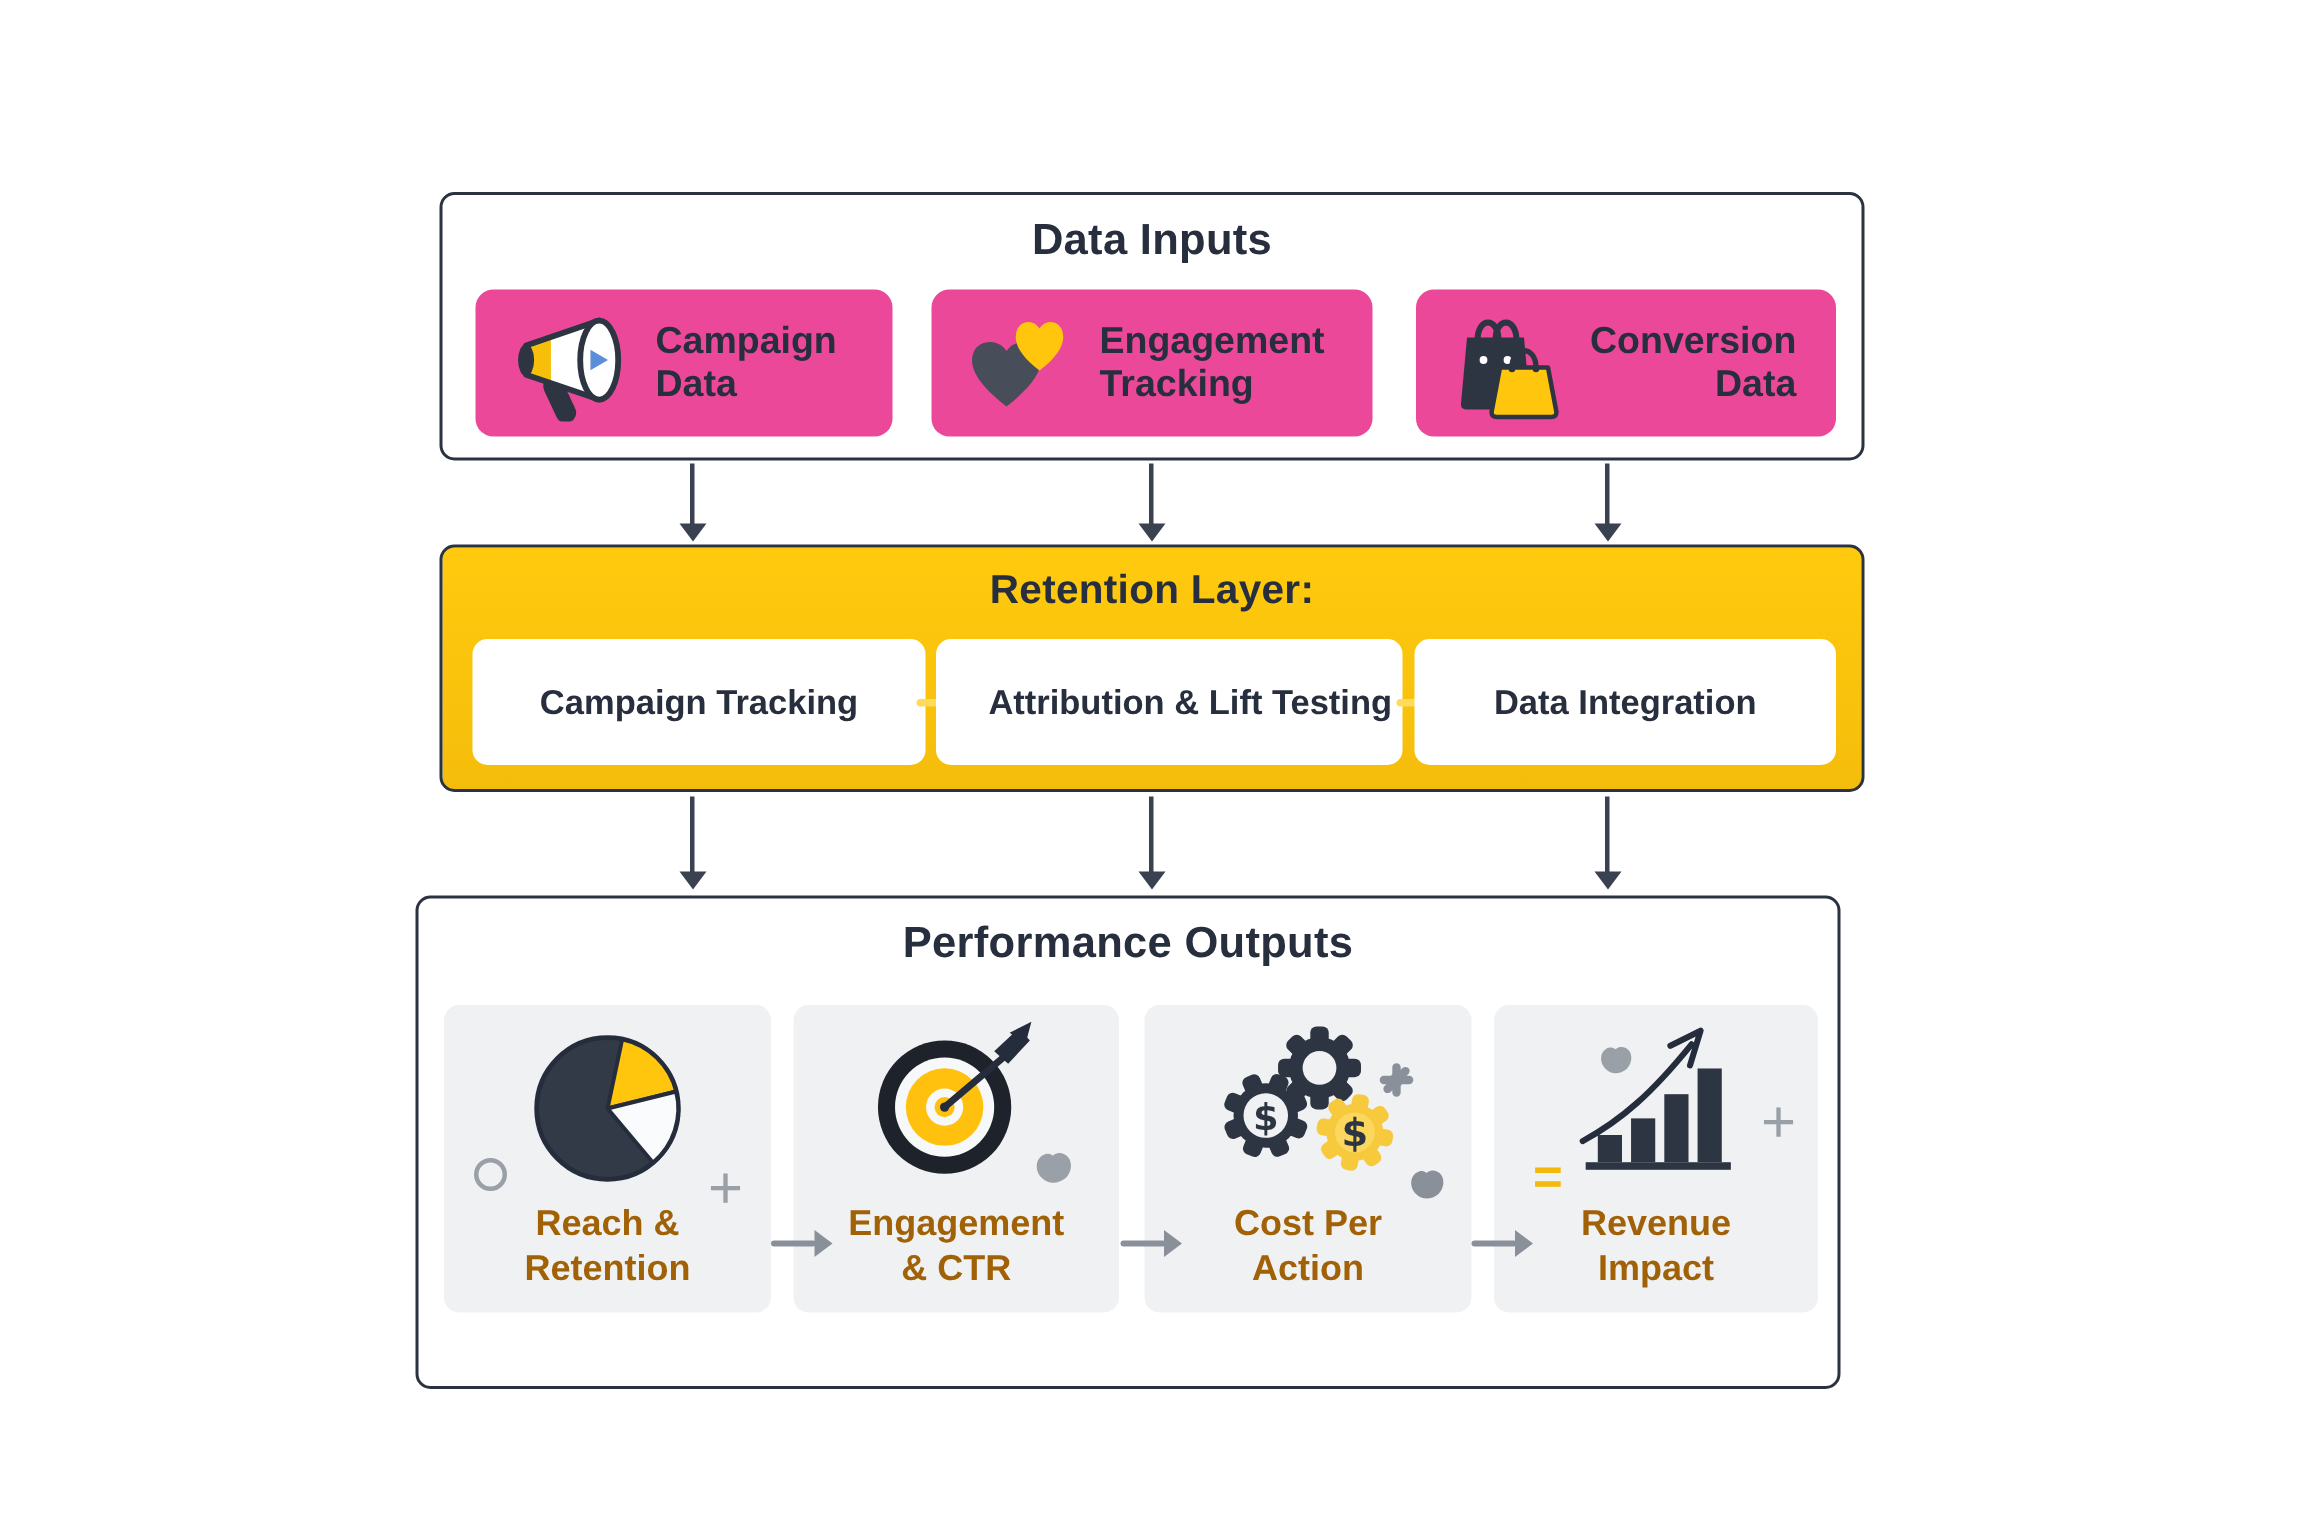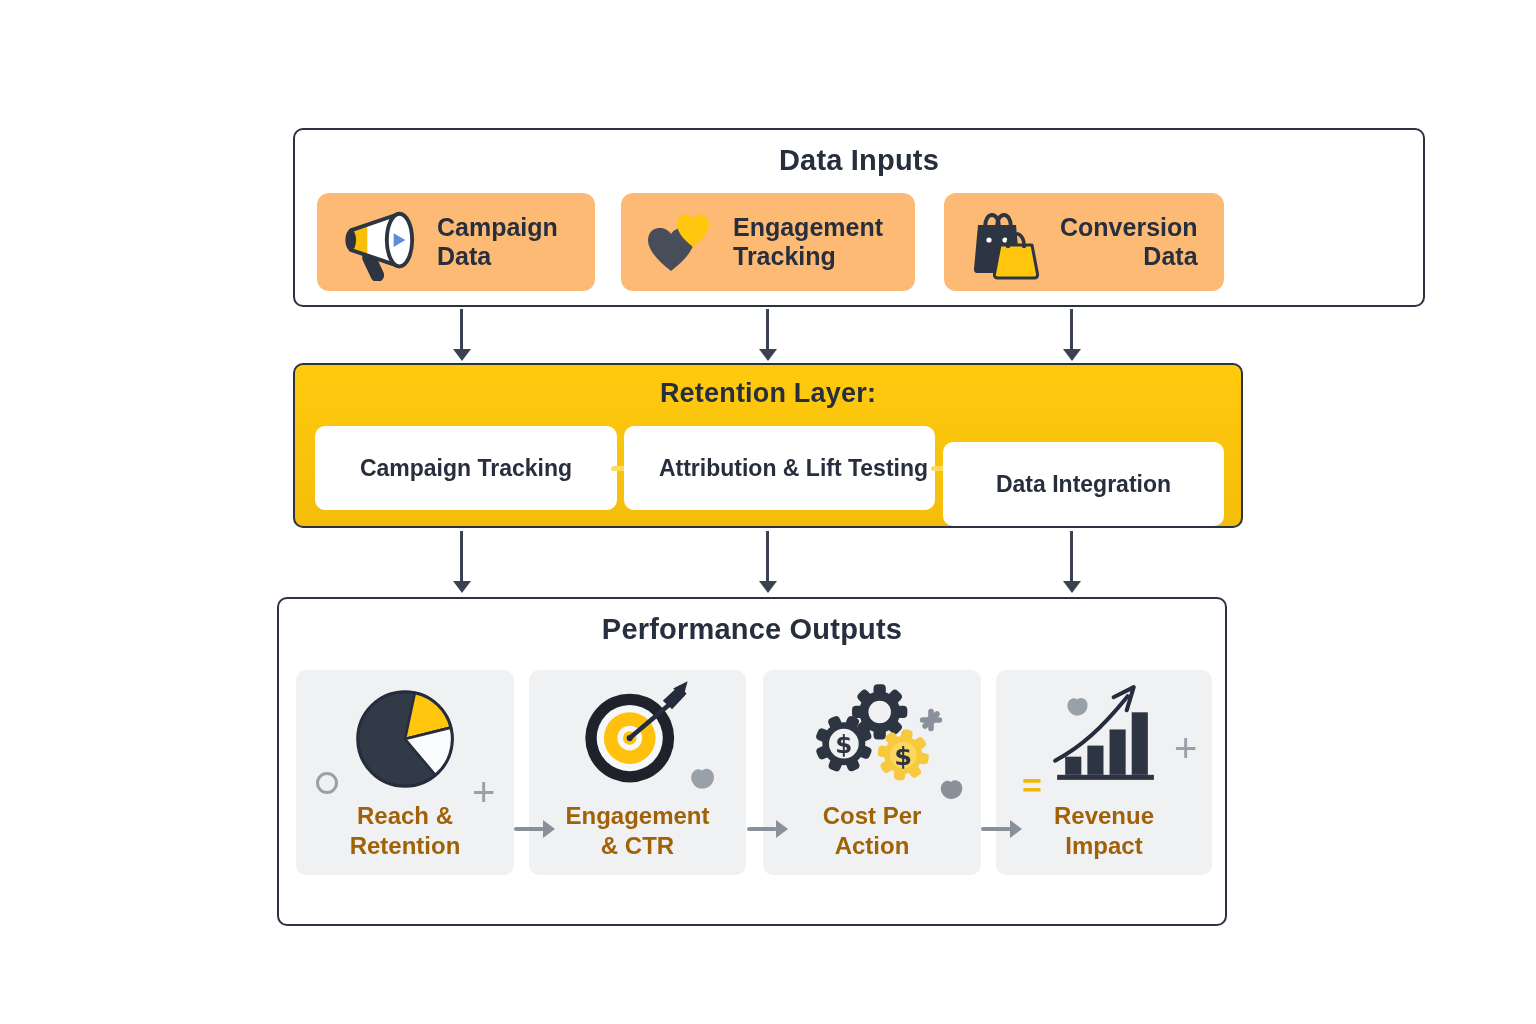--- a/index.html
+++ b/index.html
@@ -6,57 +6,57 @@
   body {
     width:1536px; height:1024px; position:relative; overflow:hidden;
     background:#ffffff;
     font-family:"Liberation Sans", sans-serif;
     color:#272E3D;
   }
   .box {
     position:absolute; box-sizing:border-box;
     background:#ffffff; border:2.5px solid #2B3240; border-radius:10px;
   }
-  #box-inputs    { left:293px; top:128px; width:1132px; height:179px; }
+  #box-inputs    { left:293px; top:128px; width:950px; height:179px; }
   #box-processing{ left:293px; top:363px; width:950px; height:165px;
                    background:linear-gradient(180deg,#FFCA0E 0%,#F5BD0B 100%); }
   #box-outputs   { left:277px; top:597px; width:950px; height:329px; }
 
   .section-title {
     position:absolute; left:0; right:0; top:14px; margin:0;
     text-align:center; font-size:29px; font-weight:700; color:#272E3D;
     letter-spacing:0.2px;
   }
   #box-processing .section-title { top:13px; font-size:27px; }
 
   
   .input-card {
     position:absolute; top:63px; height:98px; box-sizing:border-box;
-    background:#fdba74; border-radius:12px;
+    background:#ec4899; border-radius:12px;
     display:flex; align-items:center; gap:16px; padding-left:20px;
   }
   #input-card-1 { left:22px;  width:278px; }
   #input-card-2 { left:326px; width:294px; }
   #input-card-3 { left:649px; width:280px;text-align:right; }
   .input-label {
     font-size:25px; font-weight:700; line-height:1.18;
     white-space:pre-line; color:#272E3D;
   }
   .input-icon { flex:0 0 auto; display:flex; }
 
   
   .proc-card {
     position:absolute; top:61px; height:84px; box-sizing:border-box;
     background:#ffffff; border-radius:10px;
     display:flex; align-items:center; justify-content:center;
     font-size:23px; font-weight:700; color:#272E3D; text-align:center;
   }
   #proc-card-1 { left:20px;  width:302px; }
   #proc-card-2 { left:329px; width:311px;padding-left:28px; }
-  #proc-card-3 { left:648px; width:281px;margin-top:16px; }
+  #proc-card-3 { left:648px; width:281px; }
   .ydash {
     position:absolute; top:101px; width:18px; height:5px;
     background:#FFDB5C; border-radius:3px;
   }
   #ydash-1 { left:316px; }
   #ydash-2 { left:636px; }
 
   
   .out-card {
     position:absolute; top:71px; height:205px;

